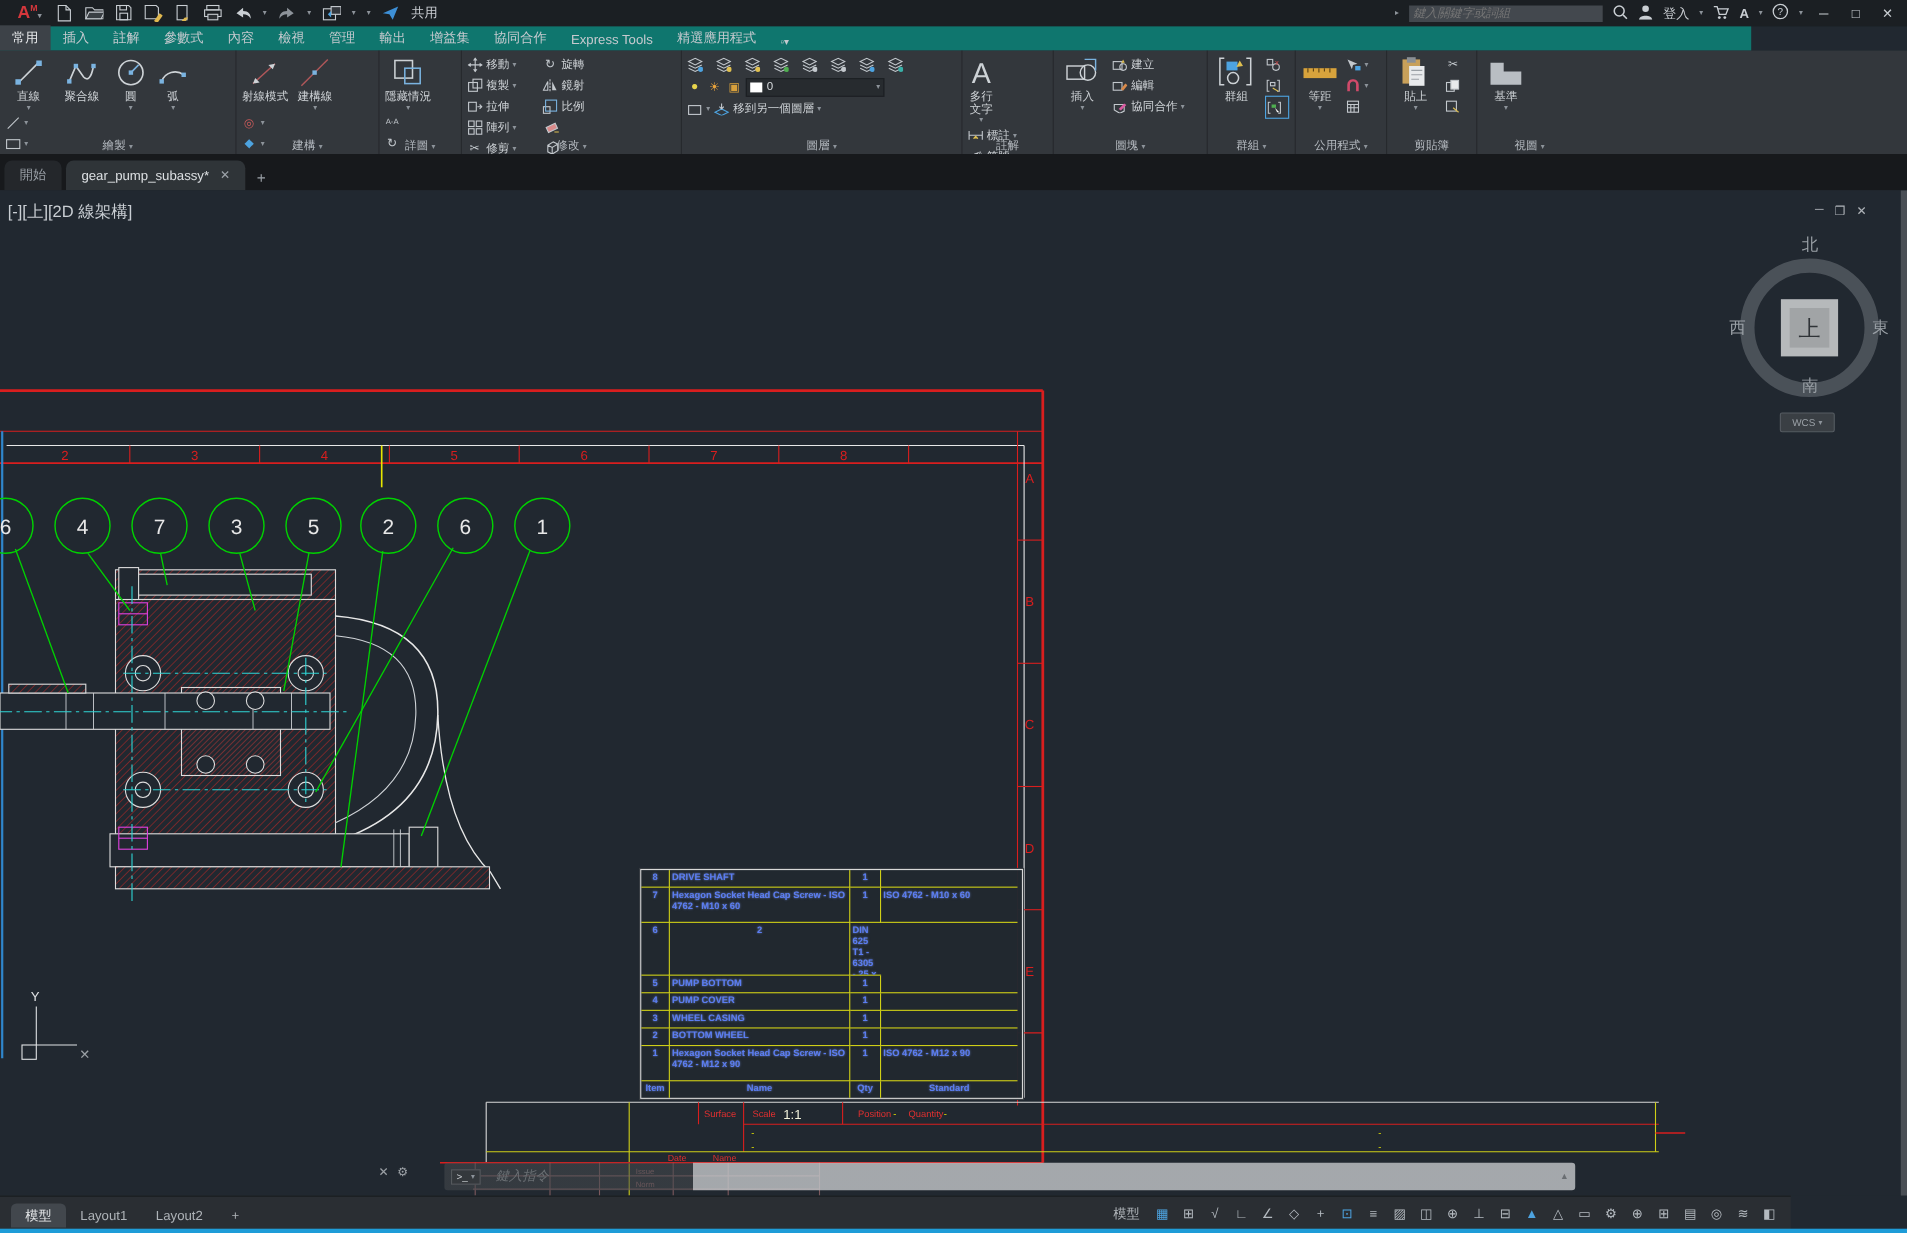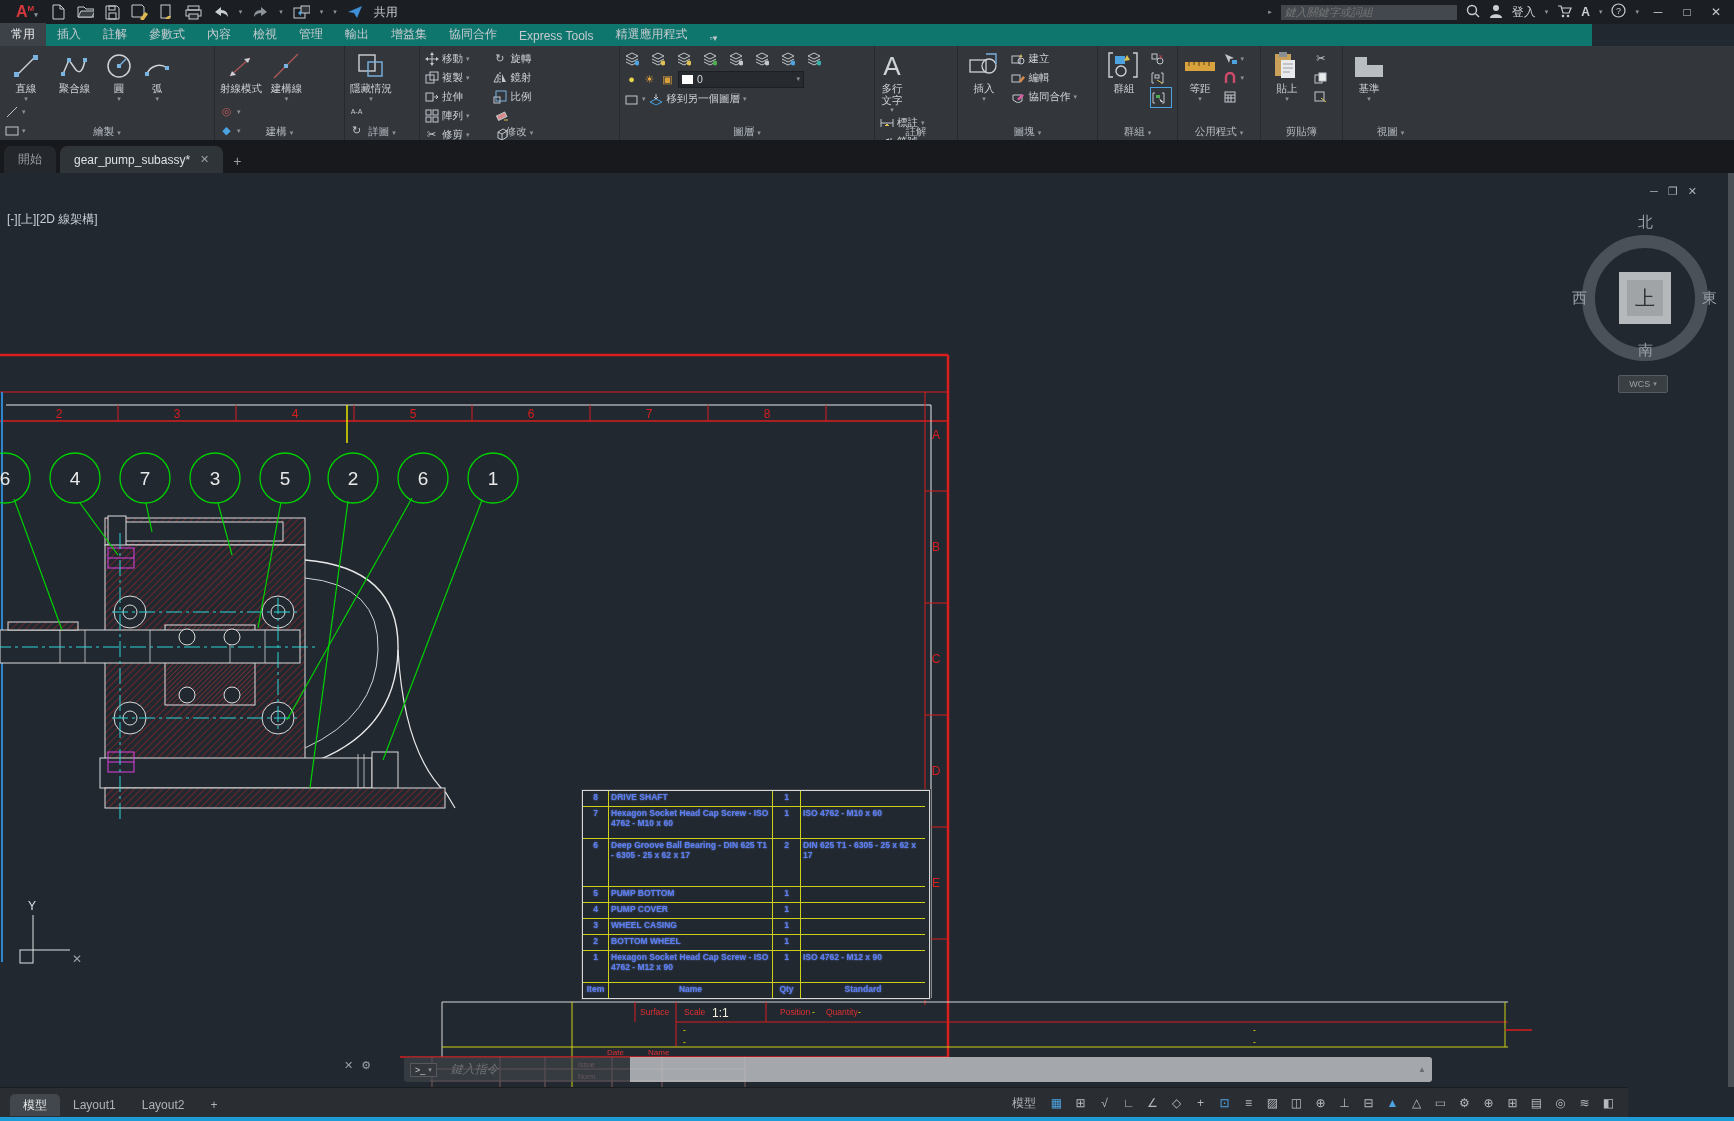--- a/index.html
+++ b/index.html
@@ -40,21 +40,21 @@
   
   #filetabs{position:absolute;left:0;top:140px;width:1734px;height:33px;background:#17191c;display:flex;align-items:flex-end;}
   .ftab{height:27px;display:flex;align-items:center;padding:0 14px;font-size:12px;border-radius:7px 7px 0 0;margin-left:4px;}
   .ftab.start{background:#24272b;color:#989ea5;}
   .ftab.active{background:#2f3438;color:#dde0e3;gap:10px;}
   .ftab .close{color:#9aa0a6;font-size:11px;}
   .newtab{color:#9aa0a6;font-size:14px;margin-left:10px;padding-bottom:4px;}
   
   #canvas{position:absolute;left:0;top:173px;width:1734px;height:914px;background:#212830;overflow:hidden;}
   #cad{position:absolute;left:0;top:0;}
-  #vplabel{position:absolute;left:7px;top:10px;color:#c9ced3;font-size:12px;margin-top:28px;}
+  #vplabel{position:absolute;left:7px;top:10px;color:#c9ced3;font-size:15px;}
   #vcwrap{position:absolute;left:1570px;top:40px;width:160px;height:185px;color:#9aa0a6;}
   #vc-ring{position:absolute;left:12px;top:22px;width:100px;height:100px;border:13px solid rgba(115,121,127,.5);border-radius:50%;}
   #vc-face{position:absolute;left:49px;top:59px;width:52px;height:52px;background:#b6b9bb;display:flex;align-items:center;justify-content:center;}
   #vc-face-in{width:36px;height:36px;background:#a1a4a6;display:flex;align-items:center;justify-content:center;color:#2f3337;font-size:20px;}
   .vclab{position:absolute;font-size:15px;}
   #wcs{position:absolute;left:48px;top:162px;width:48px;height:16px;background:#3a3f44;border:1px solid #565c62;
        border-radius:2px;font-size:9px;display:flex;align-items:center;justify-content:center;gap:3px;color:#9aa0a6;}
   #dwg-winbtns{position:absolute;left:1650px;top:12px;display:flex;gap:10px;color:#aeb3b8;font-size:11px;}
   #rscroll{position:absolute;right:0;top:0;width:6px;height:914px;background:#4a4f55;}
   
@@ -1004,21 +1004,20 @@
           <div class="pcell "></div>
         </div>
         <div class="prow" style="height: 32px;">
           <div class="pcell c">7</div>
           <div class="pcell ">Hexagon Socket Head Cap Screw - ISO 4762 - M10 x 60</div>
           <div class="pcell c">1</div>
           <div class="pcell ">ISO 4762 - M10 x 60</div>
         </div>
         <div class="prow" style="height: 48px;">
           <div class="pcell c">6</div>
-          <div class="pcell ">Deep Groove Ball Bearing - DIN 625 T1 - 6305 - 25 x 62 x 17</div>
           <div class="pcell c">2</div>
           <div class="pcell ">DIN 625 T1 - 6305 - 25 x 62 x 17</div>
         </div>
         <div class="prow" style="height: 16px;">
           <div class="pcell c">5</div>
           <div class="pcell ">PUMP BOTTOM</div>
           <div class="pcell c">1</div>
           <div class="pcell "></div>
         </div>
         <div class="prow" style="height: 16px;">

